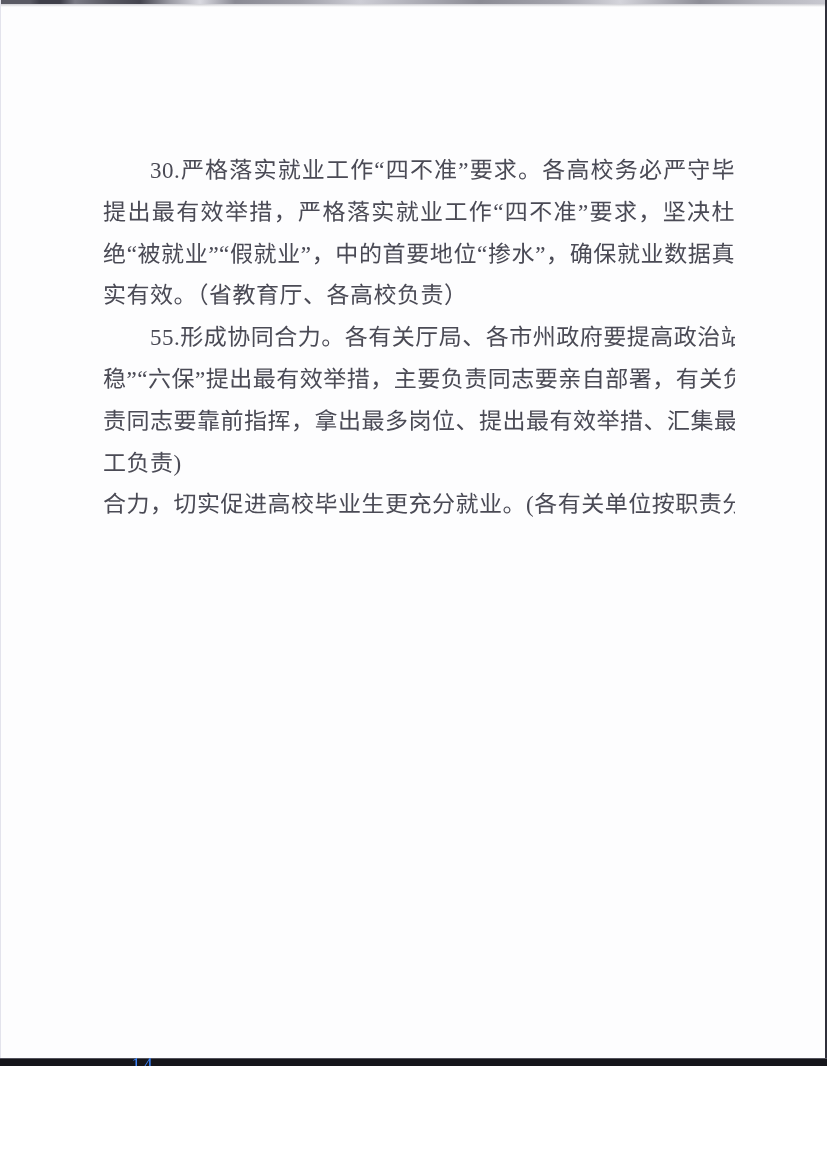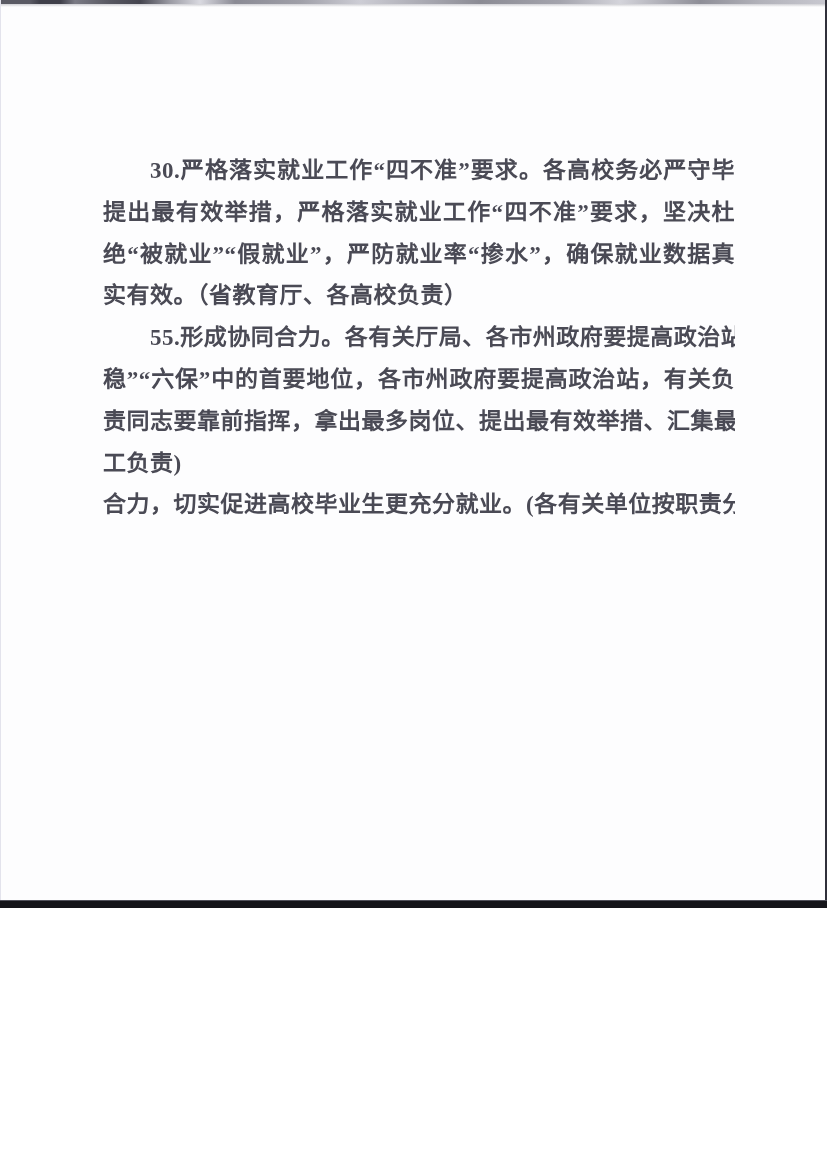--- a/index.html
+++ b/index.html
@@ -3,25 +3,24 @@
 <meta charset="utf-8">
 <style>
   html, body {
     margin: 0;
     padding: 0;
     background: #ffffff;
   }
   .page {
     position: relative;
     width: 827px;
-    height: 908px;
+    height: 1066px;
     background: #fdfdfe;
     overflow: hidden;
     font-family: "Liberation Serif", "DejaVu Serif", serif;
-    font-weight: bold;
   }
   
   .edge-top {
     position: absolute;
     top: 0; left: 0;
     width: 100%; height: 4px;
     background:
       linear-gradient(90deg,
         #5a5a64 0px, #5a5a64 30px,
         #3f3f49 40px, #3f3f49 60px,
@@ -104,27 +103,27 @@
   <div class="edge-top-fade"></div>
   <div class="edge-left"></div>
   <div class="edge-right"></div>
   <div class="edge-bottom"></div>
 
   <div class="text-block">
 
     <div>
       <div class="line indent">30.严格落实就业工作“四不准”要求。各高校务必严守毕</div>
       <div class="line">提出最有效举措，严格落实就业工作“四不准”要求，坚决杜</div>
-      <div class="line">绝“被就业”“假就业”，严防就业率“掺水”，确保就业数据真</div>
+      <div class="line">绝“被就业”“假就业”，中的首要地位“掺水”，确保就业数据真</div>
       <div class="line last">实有效。（省教育厅、各高校负责）</div>
     </div>
 
     <div>
       <div class="line indent">55.形成协同合力。各有关厅局、各市州政府要提高政治站</div>
-      <div class="line">稳”“六保”中的首要地位，各市州政府要提高政治站，有关负</div>
+      <div class="line">稳”“六保”提出最有效举措，主要负责同志要亲自部署，有关负</div>
       <div class="line">责同志要靠前指挥，拿出最多岗位、提出最有效举措、汇集最大</div>
       <div class="line last">工负责)</div>
       <div class="line">合力，切实促进高校毕业生更充分就业。(各有关单位按职责分</div>
     </div>
 
   </div>
 
   <div class="page-number">– 14 –</div>
 
 </div>

